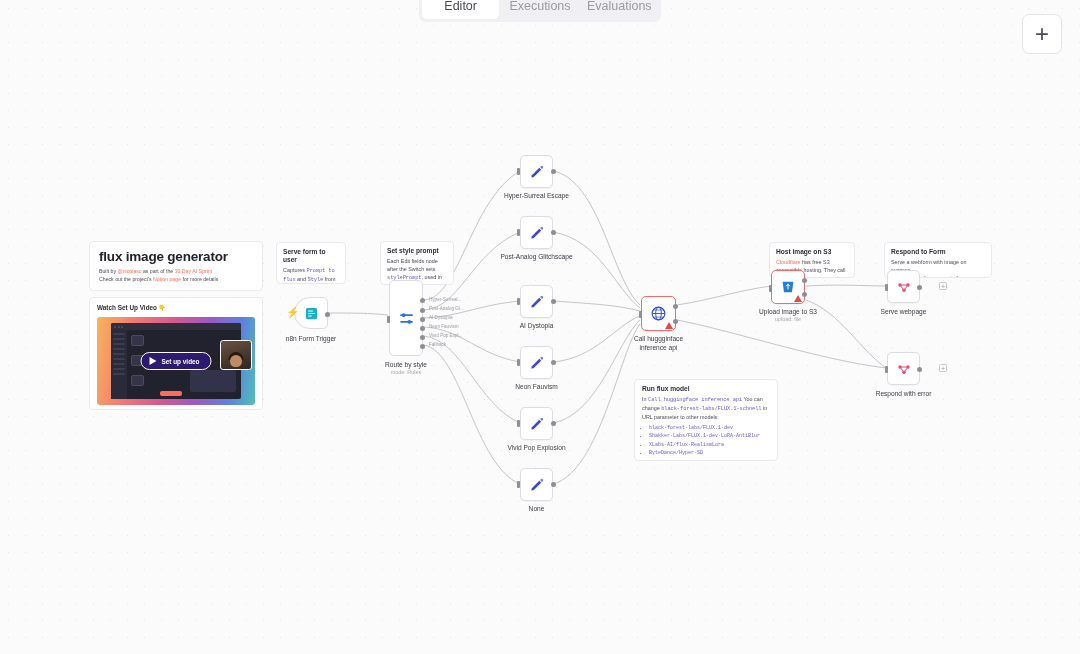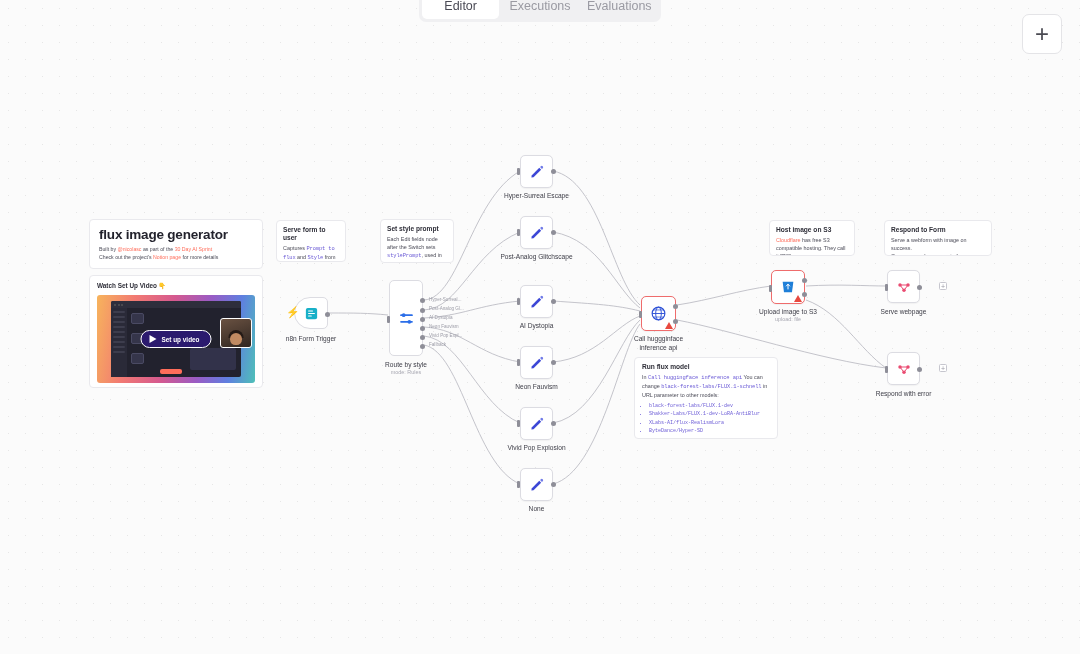--- a/index.html
+++ b/index.html
@@ -51,20 +51,21 @@
   .plus-glyph { font-size: 24px; color: #4a4a52; line-height: 1; font-weight: 300; }
 
   
   .note {
     position: absolute;
     background: #ffffff;
     border: 1px solid #e9e9ed;
     border-radius: 4px;
     padding: 5px 6px;
     overflow: hidden;
+    margin-top: 22px;
   }
   .note-title { font-size: 6.6px; font-weight: bold; color: #2e2e38; margin-bottom: 3px; line-height: 1.25; }
   .note-body { font-size: 5.4px; color: #4c4c58; line-height: 1.45; }
   .note-body .code { font-family: "Liberation Mono", monospace; color: #6b5bd6; letter-spacing: -0.1px; }
   .note-body .lnk { color: #ff6d5a; }
   .note-body ul { margin: 2px 0 2px 7px; }
   .note-body li { font-family: "Liberation Mono", monospace; color: #6b5bd6; font-size: 5px; line-height: 1.7; }
 
   
   #note-header { left: 89px; top: 219px; width: 174px; height: 50px; padding: 7px 9px; }

